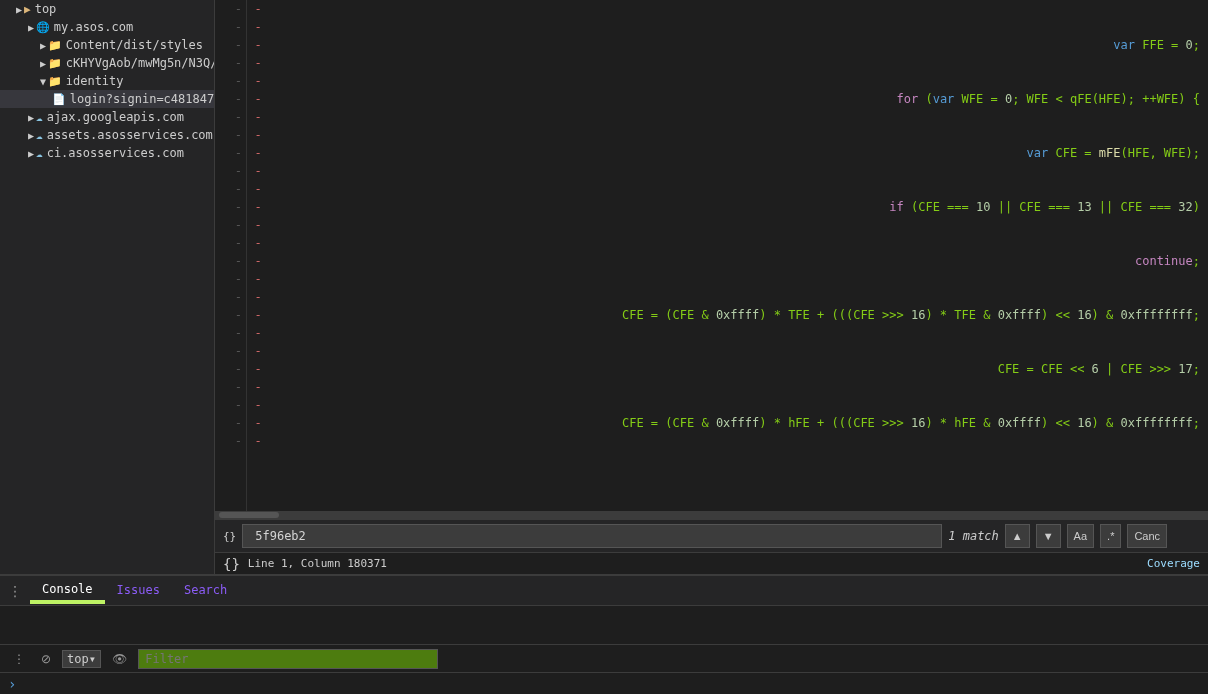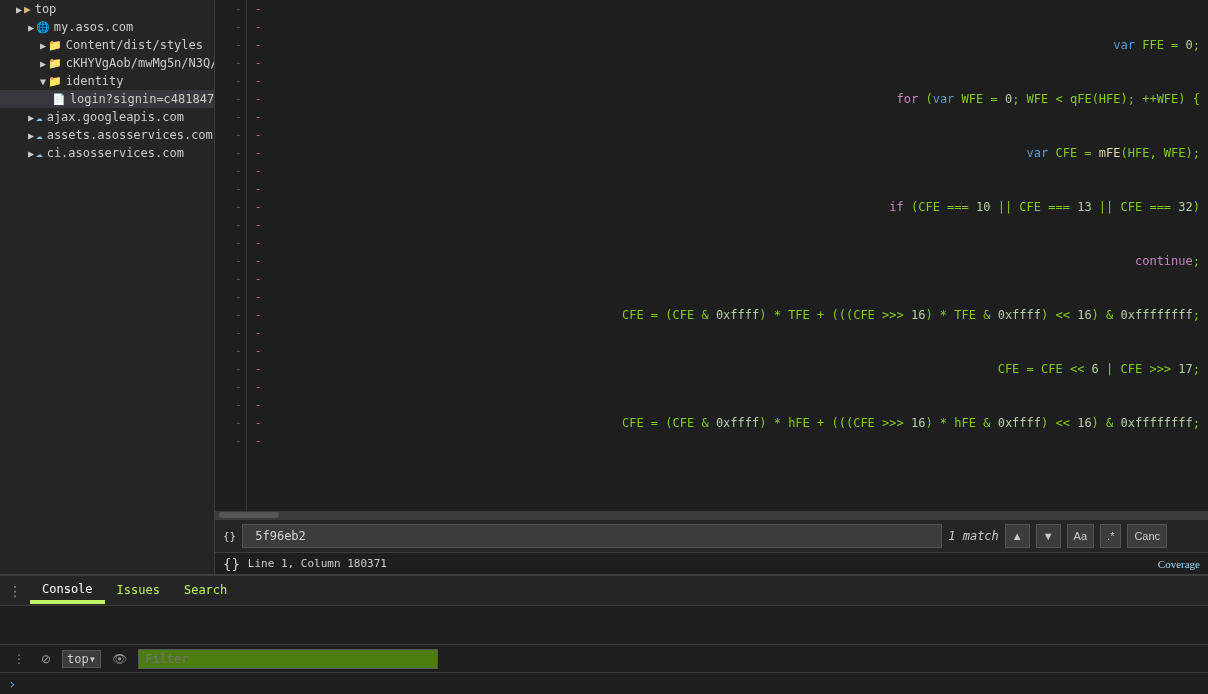--- a/index.html
+++ b/index.html
@@ -194,21 +194,20 @@
       display: flex;
       align-items: center;
       gap: 4px;
       margin-right: 5px;
     }
 
     .coverage-btn {
       margin-left: auto;
       color: #9cdcfe;
       cursor: pointer;
-      font-family: Liberation Serif, serif;
     }
 
     
     .bottom-panel {
       height: 120px;
       display: flex;
       flex-direction: column;
       background: #1e1e1e;
       border-top: 2px solid #3c3c3c;
     }
@@ -218,21 +217,21 @@
       align-items: center;
       background: #252526;
       border-bottom: 1px solid #3c3c3c;
       height: 30px;
       padding: 0 8px;
     }
 
     .panel-tab {
       padding: 4px 12px;
       cursor: pointer;
-      color: #bef264;
+      color: #8b5cf6;
       font-size: 12px;
       border-bottom: 2px solid transparent;
     }
     .panel-tab.active {
       color: #ffffff;
       border-bottom: 4px solid #bef264;
     }
 
     .panel-menu-icon {
       color: #969696;

